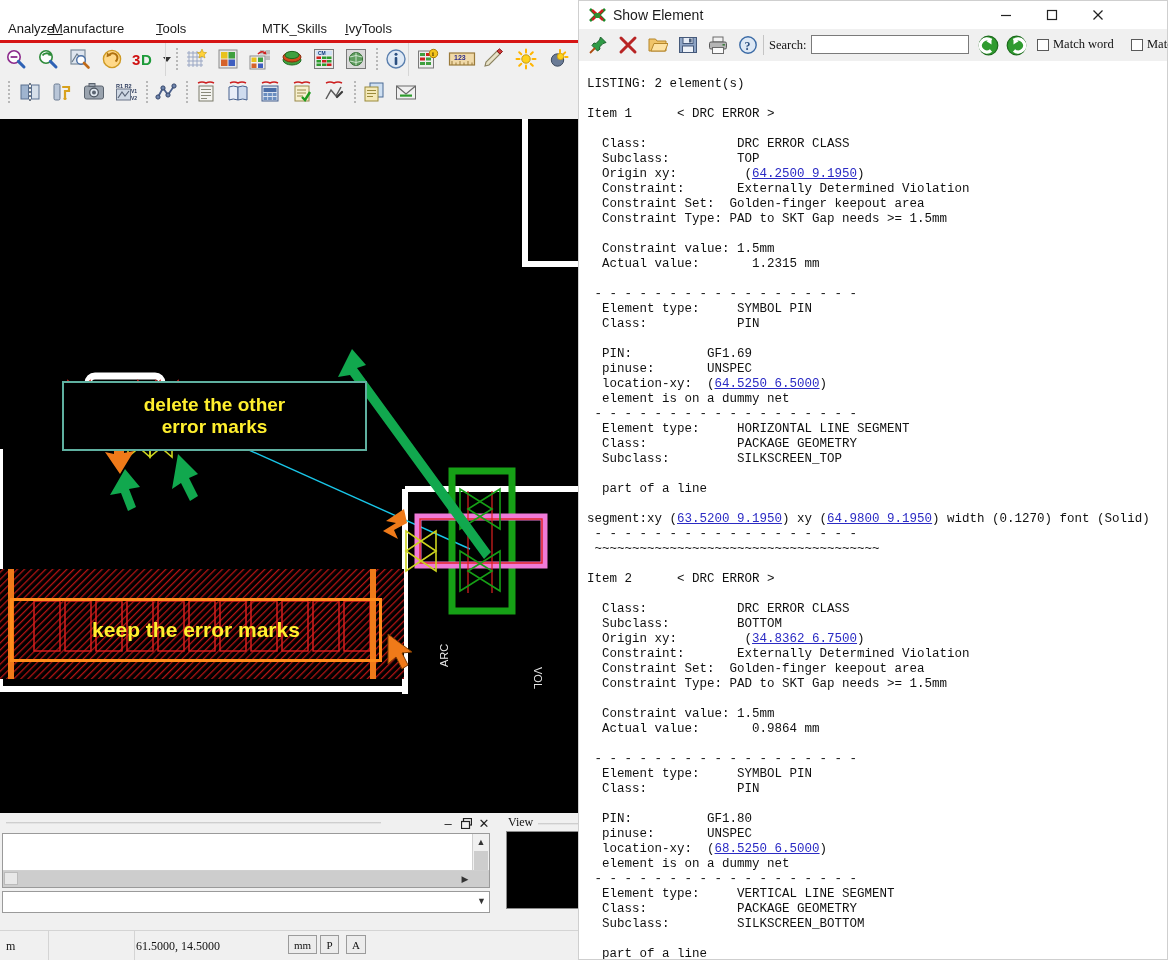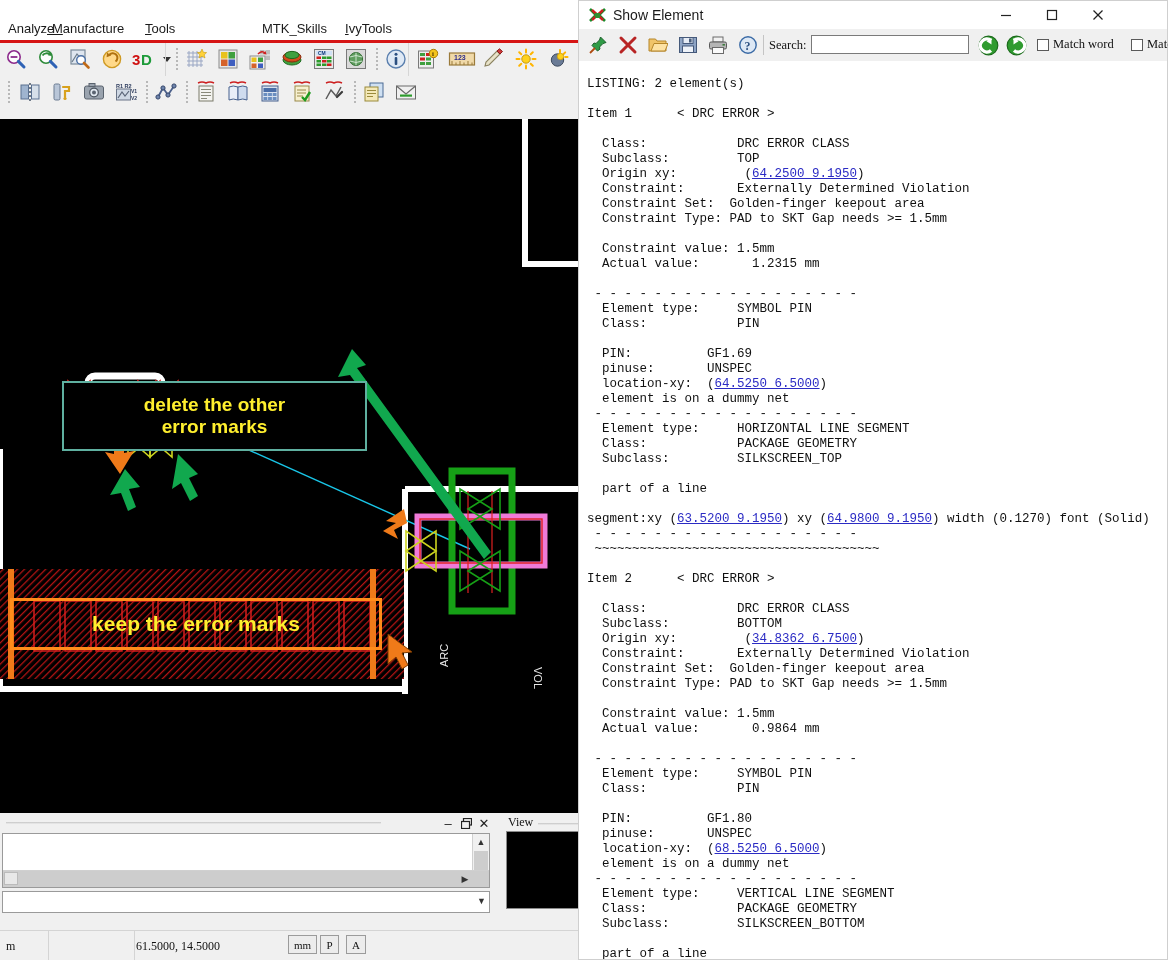--- a/index.html
+++ b/index.html
@@ -37,21 +37,21 @@
 
   
   #canvas{position:absolute;left:0;top:119px;width:580px;height:694px;background:#000;overflow:hidden;}
   #canvas svg{position:absolute;left:0;top:0;}
 
   
   .callout{position:absolute;box-sizing:border-box;display:flex;flex-direction:column;
       align-items:center;justify-content:center;text-align:center;
       font-weight:bold;color:#ffef2e;line-height:1.15;}
   #callout-delete{left:62px;top:262px;width:305px;height:70px;border:2px solid #5fb0a0;background:#000;font-size:19px;}
-  #callout-keep{left:10px;top:479px;width:372px;height:52px;border:3px solid #ff8c1a;background:transparent;font-size:21px;gap:44px;}
+  #callout-keep{left:10px;top:479px;width:372px;height:64px;border:3px solid #ff8c1a;background:transparent;font-size:21px;gap:44px;}
 
   
   #cmdpanel{position:absolute;left:0;top:813px;width:496px;height:117px;background:#f0f0f0;}
   #cmdpanel .titlebar{position:absolute;left:0;top:0;width:496px;height:20px;}
   #cmdpanel .titleline{position:absolute;left:6px;top:9px;width:375px;height:2px;
       background:linear-gradient(to bottom,#c4c4c4,#eee);}
   #cmdpanel .wbtn{position:absolute;top:2px;width:16px;height:16px;display:flex;
       align-items:center;justify-content:center;font-size:13px;color:#222;cursor:default;}
   #cmdout{position:absolute;left:2px;top:20px;width:488px;height:55px;background:#fff;
       border:1px solid #9a9a9a;box-sizing:border-box;}
@@ -109,21 +109,21 @@
 </head>
 <body>
 
 <div id="cad-app">
 
   <div class="topstrip"></div>
 
   <div id="menubar">
       <div class="mi" style="left: 8px;">Analyz<u>e</u></div>
       <div class="mi" style="left: 52px;"><u>M</u>anufacture</div>
-      <div class="mi" style="left: 145px;"><u>T</u>ools</div>
+      <div class="mi" style="left: 156px;"><u>T</u>ools</div>
       <div class="mi" style="left: 209px; margin-top: 36px;"><u>H</u>elp</div>
       <div class="mi" style="left: 262px;">MTK_Skills</div>
       <div class="mi" style="left: 345px;"><u>I</u>vyTools</div>
     </div>
   <div class="menu-underline"></div>
 
   <div class="tbrow" id="tbrow1">
     <div class="tbtn" style="left:2px">
       <svg width="22" height="22" viewBox="0 0 22 22">
           <circle cx="9" cy="9" r="6.2" fill="#fdfdfd" stroke="#8c2a8c" stroke-width="1.6"></circle>

